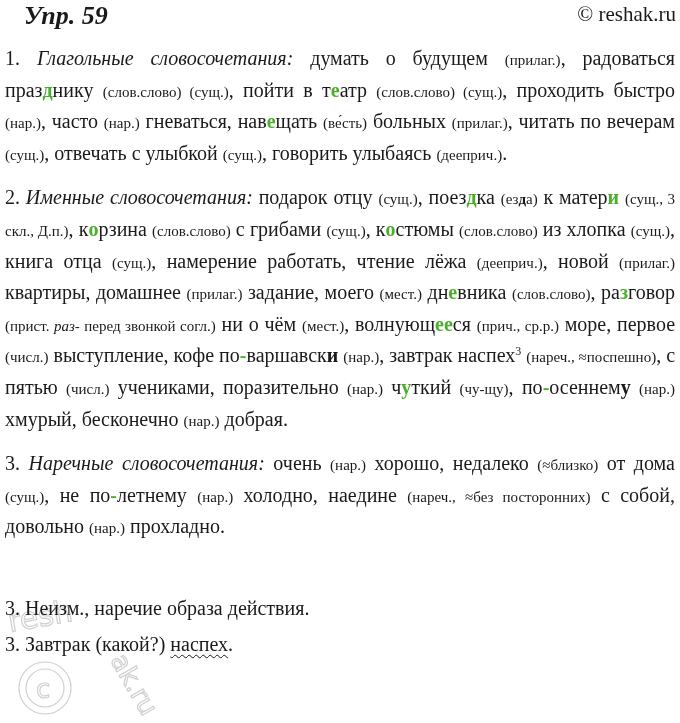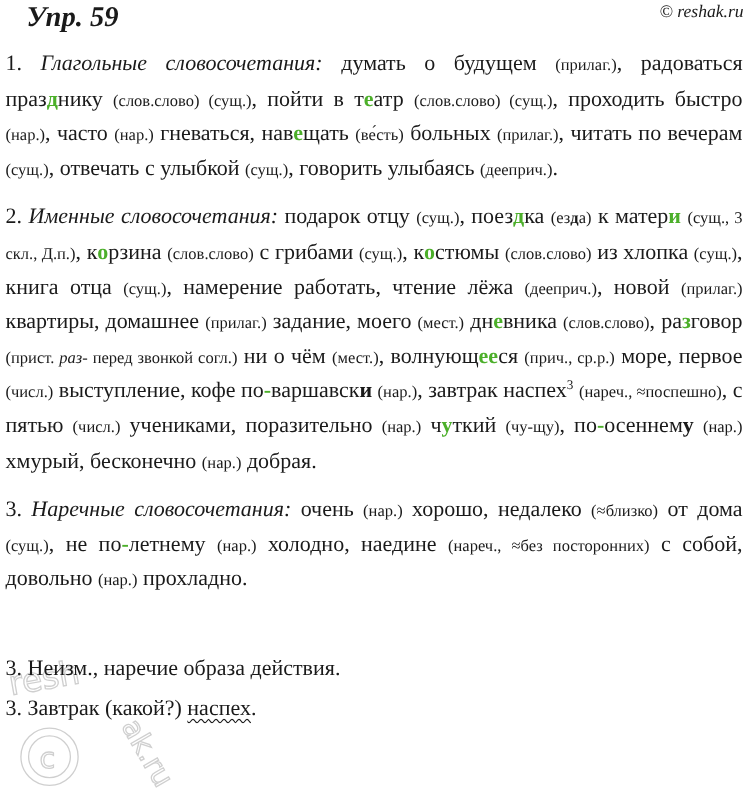--- a/index.html
+++ b/index.html
@@ -8,22 +8,21 @@
     font-family: "Liberation Serif", "DejaVu Serif", serif;
     color: #1a1a1a;
   }
   .header { position: absolute; top: 0; left: 0; right: 0; height: 30px; }
   .ex-title {
     position: absolute; left: 24px; top: 1px;
     font-size: 26px; font-weight: bold; font-style: italic;
   }
   .copyright {
     position: absolute; right: 4px; top: 2px;
-    font-size: 16px;
-    font-style: italic;
+    font-size: 21px;
   }
   .content {
     position: absolute; left: 5px; top: 31px; width: 670px;
     font-size: 20px; line-height: 29.6px;
     text-align: justify;
   }
   .para { margin: 13px 0 6px 0; }
   .it { font-style: italic; }
   .sm { font-size: 15px; }
   .g { color: #4caf2a; font-weight: bold; }

